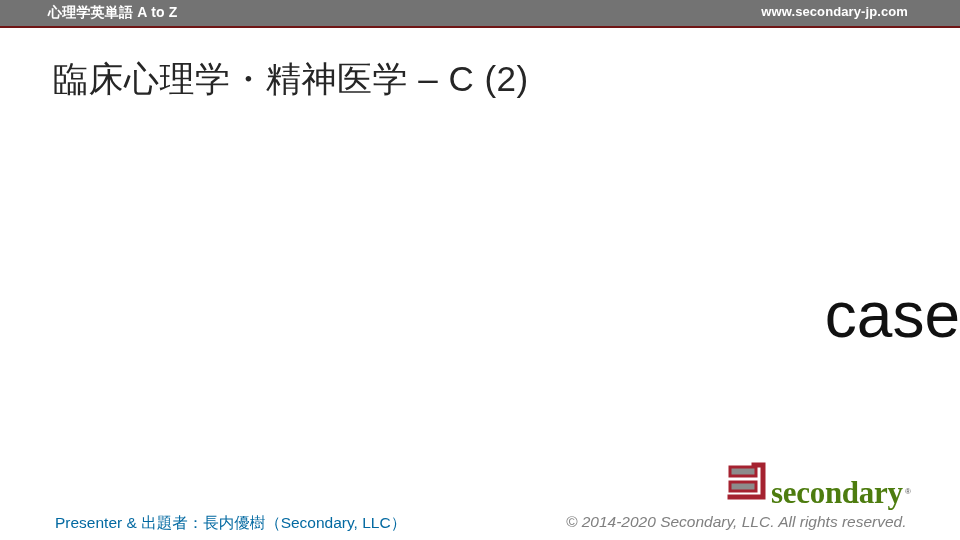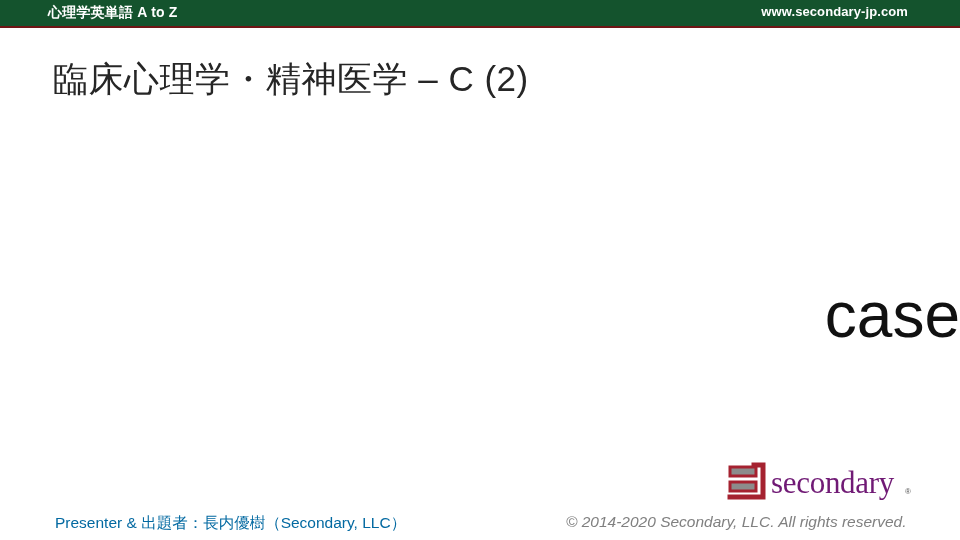--- a/index.html
+++ b/index.html
@@ -19,21 +19,21 @@
     overflow: hidden;
   }
 
   
   .header-band {
     position: absolute;
     left: 0;
     top: 0;
     width: 960px;
     height: 28px;
-    background: #14532d;
+    background: #737373;
     border-bottom: 2px solid #6f1515;
     box-sizing: border-box;
   }
   .header-series-title {
     position: absolute;
     left: 48px;
     top: 4px;
     font-size: 14px;
     font-weight: bold;
     color: #ffffff;
@@ -89,25 +89,25 @@
   .logo-mark {
     position: absolute;
     left: 0;
     top: 2px;
     width: 40px;
     height: 40px;
   }
   .logo-wordmark {
     position: absolute;
     left: 44px;
-    top: 6px;
+    top: 16px;
     font-family: "Liberation Serif", "DejaVu Serif", serif;
     font-size: 31px;
-    font-weight: normal;
-    color: #701a75;
+    font-weight: bold;
+    color: #4d7c0f;
     letter-spacing: -0.3px;
     white-space: nowrap;
   }
   .logo-reg {
     position: absolute;
     left: 178px;
     top: 28px;
     font-size: 8px;
     color: #555555;
   }

